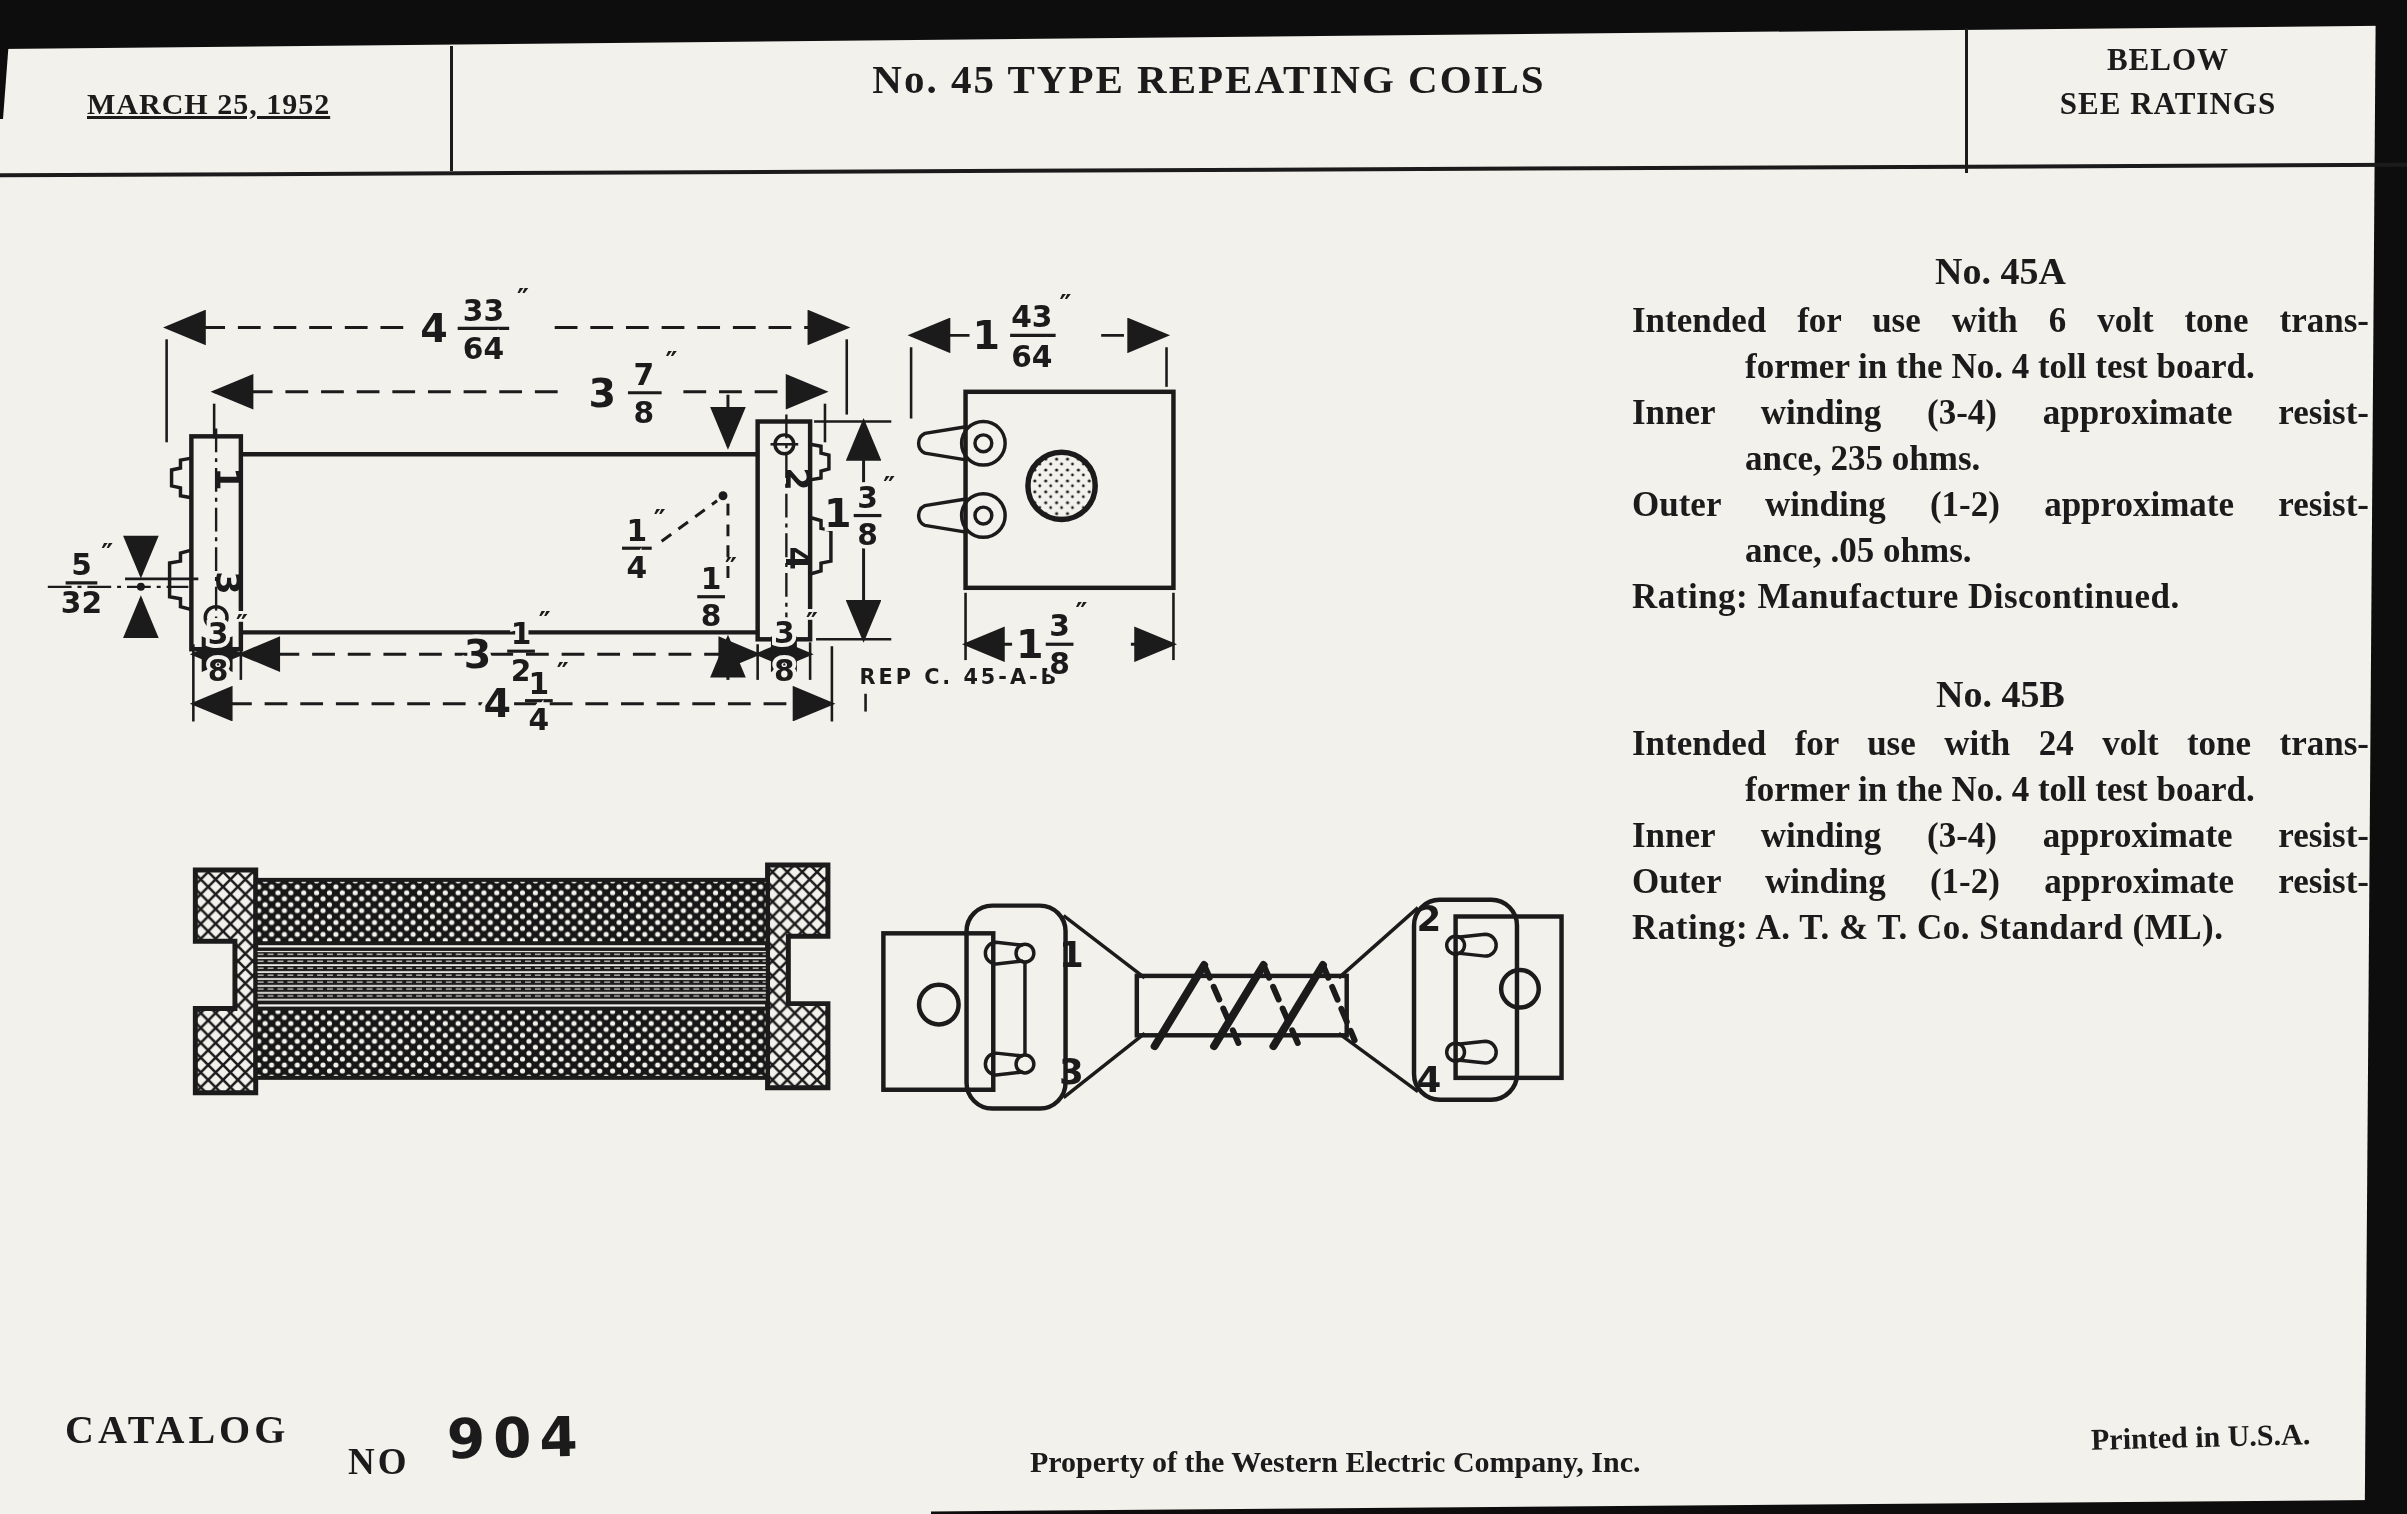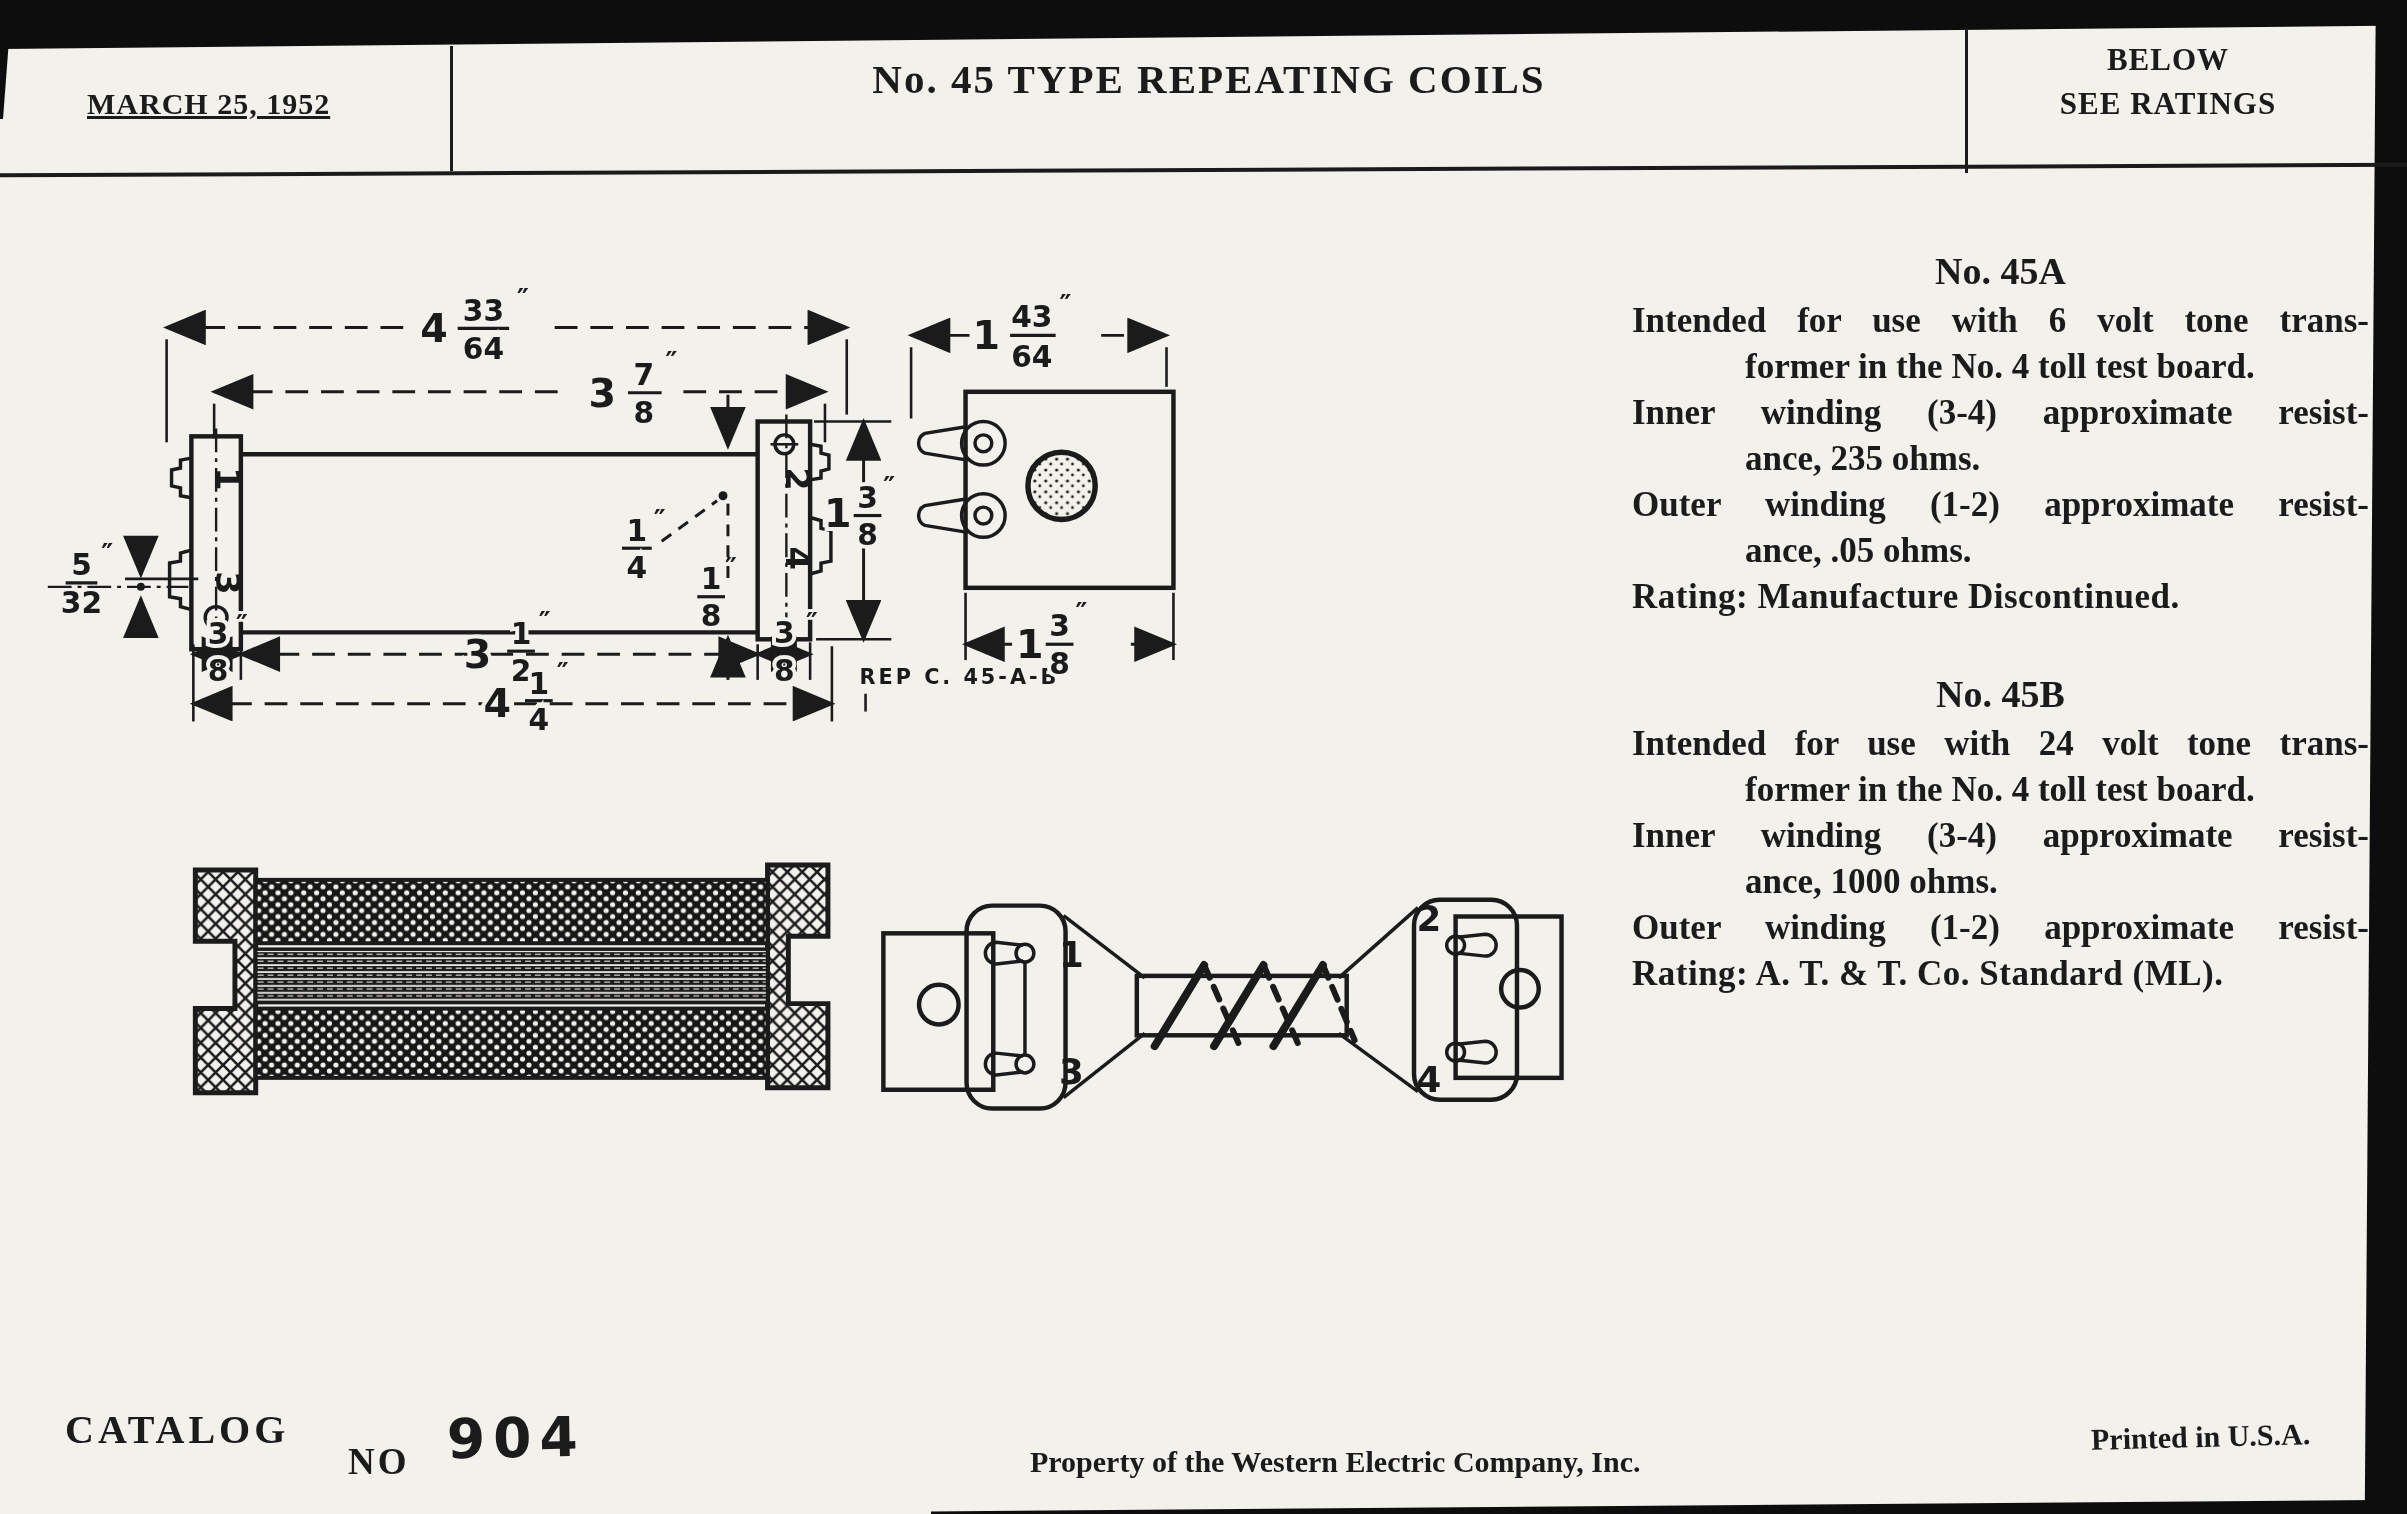--- a/index.html
+++ b/index.html
@@ -319,21 +319,20 @@
       <div class="spec-line">Outer winding (1-2) approximate resist-</div>
       <div class="spec-cont">ance, .05 ohms.</div>
       <div class="spec-rating">Rating: Manufacture Discontinued.</div>
     </div>
     <div class="spec-gap"></div>
     <div>
       <div class="spec-head">No. 45B</div>
       <div class="spec-line">Intended for use with 24 volt tone trans-</div>
       <div class="spec-cont">former in the No. 4 toll test board.</div>
       <div class="spec-line">Inner winding (3-4) approximate resist-</div>
-      <div class="spec-cont">ance, 1000 ohms.</div>
       <div class="spec-line">Outer winding (1-2) approximate resist-</div>
       <div class="spec-rating">Rating: A. T. &amp; T. Co. Standard (ML).</div>
     </div>
   </div>
 
   <div class="ft ft-catalog">CATALOG</div>
   <div class="ft ft-no">NO</div>
   <div class="ft ft-num">904</div>
   <div class="ft ft-prop">Property of the Western Electric Company, Inc.</div>
   <div class="ft ft-printed">Printed in U.S.A.</div>

